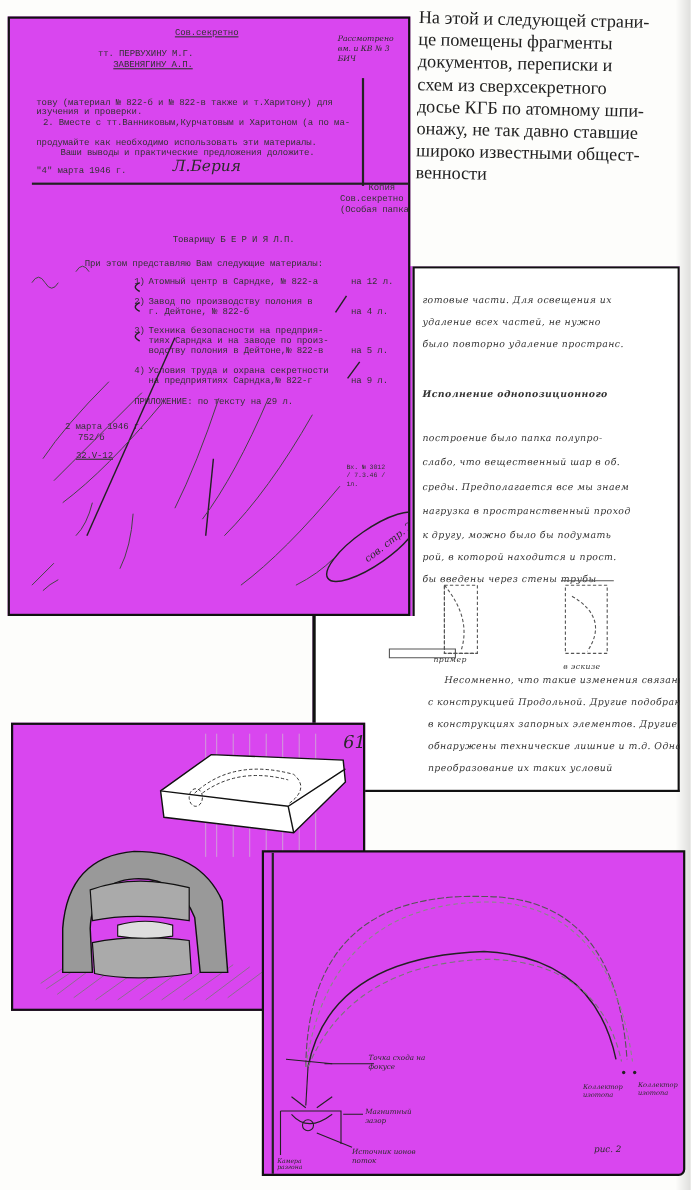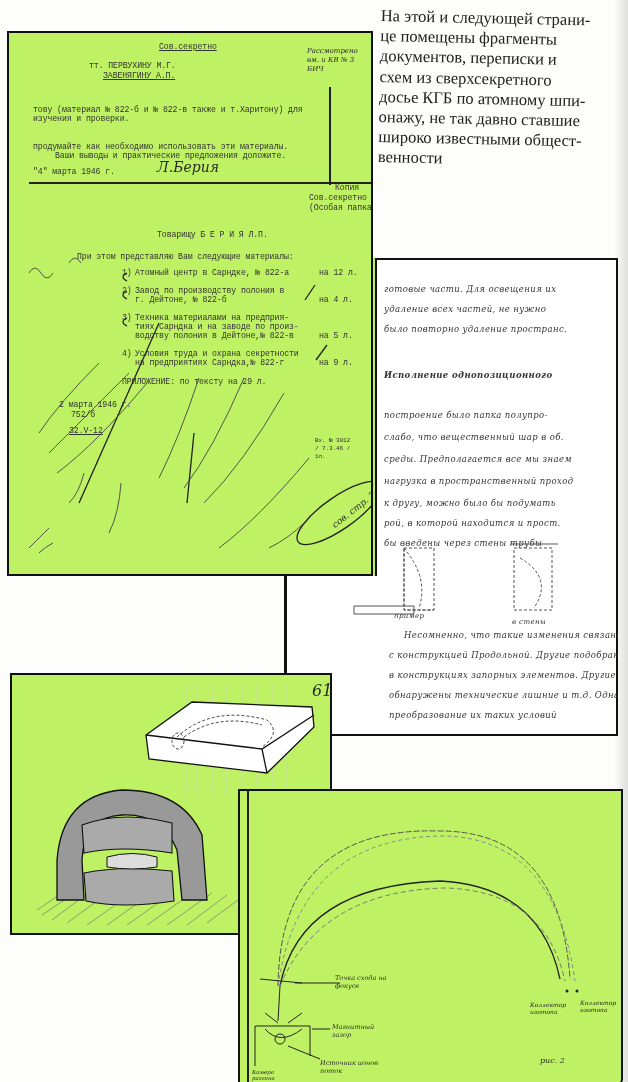--- a/index.html
+++ b/index.html
@@ -3,21 +3,21 @@
 <meta charset="utf-8">
 <style>
   html, body { margin:0; padding:0; }
   body { width:628px; height:1082px; background:#fdfdfb; position:relative; overflow:hidden;
          font-family:"Liberation Serif", serif; color:#1a1a1a; }
   .gutter { position:absolute; right:0; top:0; width:14px; height:1082px;
             background:linear-gradient(to right, rgba(0,0,0,0), rgba(0,0,0,0.12)); }
   .caption { position:absolute; left:381px; top:6px; width:245px; font-size:16.5px; line-height:20.2px;
              color:#222; transform:rotate(1.2deg); transform-origin:left top; }
   .caption span { display:block; white-space:nowrap; }
-  .frame { position:absolute; background:#bef264; border:2.5px solid #111; box-sizing:border-box; overflow:hidden;margin-top:16px; }
+  .frame { position:absolute; background:#d946ef; border:2.5px solid #111; box-sizing:border-box; overflow:hidden; }
   .typed { font-family:"Liberation Mono", monospace; color:#333; font-size:8.2px; line-height:10px; position:absolute; white-space:nowrap; letter-spacing:-0.1px; }
   .hand { font-family:"DejaVu Serif", serif; font-style:italic; color:#2a2a2a; position:absolute; white-space:nowrap; }
   .hw-line { position:absolute; font-family:"DejaVu Serif", serif; font-style:italic; font-size:8.5px; color:#333; white-space:nowrap; letter-spacing:0.4px; }
   .u { text-decoration:underline; }
   svg { position:absolute; left:0; top:0; }
 </style>
 </head>
 <body>
 
 <div class="gutter"></div>
@@ -55,34 +55,35 @@
       <rect x="120" y="290" width="30" height="62"></rect>
       <rect x="230" y="290" width="38" height="62"></rect>
       <path d="M236 300 Q270 320 250 350"></path>
     </g>
     <g stroke="#555" fill="none" stroke-width="1">
       <path d="M70 348 L130 348 L130 356 L70 356 Z"></path>
       <path d="M226 286 L274 286"></path>
     </g>
   </svg>
   <div class="hw-line" style="left:110px; top:354px; font-size:7px;">пример</div>
-  <div class="hw-line" style="left:228px; top:360px; font-size:7px;">в стены</div>
+  <div class="hw-line" style="left:228px; top:360px; font-size:7px;">в эскизе</div>
   <div class="hw-line" style="left:120px; top:372px;">Несомненно, что такие изменения связаны</div>
   <div class="hw-line" style="left:105px; top:392px;">с конструкцией Продольной. Другие подобранные</div>
   <div class="hw-line" style="left:105px; top:412px;">в конструкциях запорных элементов. Другие</div>
   <div class="hw-line" style="left:105px; top:432px;">обнаружены технические лишние и т.д. Однако</div>
   <div class="hw-line" style="left:105px; top:452px;">  преобразование их таких условий</div>
 </div>
 
 <div class="frame" style="left:7px; top:15px; width:366px; height:545px;">
   <div class="typed" style="left:150px; top:9px; text-decoration:underline;">Сов.секретно</div>
   <div class="typed" style="left:80px; top:28px;">тт. ПЕРВУХИНУ М.Г.</div>
   <div class="typed u" style="left:94px; top:38px;">ЗАВЕНЯГИНУ А.П.</div>
   <div class="typed" style="left:24px; top:72px;">тову (материал № 822-б и № 822-в также и т.Харитону) для</div>
   <div class="typed" style="left:24px; top:81px;">изучения и проверки.</div>
+  <div class="typed" style="left:30px; top:91px;">2. Вместе с тт.Ванниковым,Курчатовым и Харитоном (а по ма-</div>
   <div class="typed" style="left:24px; top:109px;">продумайте как необходимо использовать эти материалы.</div>
   <div class="typed" style="left:46px; top:118px;">Ваши выводы и практические предложения доложите.</div>
   <div class="typed" style="left:24px; top:134px;">"4" марта 1946 г.</div>
   <div class="hand" style="left:148px; top:126px; font-size:14px;">Л.Берия</div>
   <div class="hand" style="left:298px; top:14px; font-size:7px; width:60px; white-space:normal; line-height:9px;">Рассмотрено вм. и КВ № 3 БИЧ</div>
   <div style="position:absolute; left:320px; top:54px; width:1.5px; height:98px; background:#222;"></div>
   <div style="position:absolute; left:20px; top:149px; width:346px; height:1.5px; background:#222;"></div>
   <div class="typed" style="left:326px; top:150px;">Копия</div>
   <div class="typed" style="left:300px; top:160px;">Сов.секретно</div>
   <div class="typed" style="left:300px; top:170px;">(Особая папка)</div>
@@ -93,21 +94,21 @@
   <div class="typed" style="left:113px; top:235px;">1)</div>
   <div class="typed" style="left:126px; top:235px;">Атомный центр в Сарндке, № 822-а</div>
   <div class="typed" style="left:310px; top:235px;">на 12 л.</div>
 
   <div class="typed" style="left:113px; top:253px;">2)</div>
   <div class="typed" style="left:126px; top:253px;">Завод по производству полония в</div>
   <div class="typed" style="left:126px; top:262px;">г. Дейтоне, № 822-б</div>
   <div class="typed" style="left:310px; top:262px;">на 4 л.</div>
 
   <div class="typed" style="left:113px; top:280px;">3)</div>
-  <div class="typed" style="left:126px; top:280px;">Техника материалами на предприя-</div>
+  <div class="typed" style="left:126px; top:280px;">Техника безопасности на предприя-</div>
   <div class="typed" style="left:126px; top:289px;">тиях Сарндка и на заводе по произ-</div>
   <div class="typed" style="left:126px; top:298px;">водству полония в Дейтоне,№ 822-в</div>
   <div class="typed" style="left:310px; top:298px;">на 5 л.</div>
 
   <div class="typed" style="left:113px; top:316px;">4)</div>
   <div class="typed" style="left:126px; top:316px;">Условия труда и охрана секретности</div>
   <div class="typed" style="left:126px; top:325px;">на предприятиях Сарндка,№ 822-г</div>
   <div class="typed" style="left:310px; top:325px;">на 9 л.</div>
 
   <div class="typed" style="left:113px; top:344px;">ПРИЛОЖЕНИЕ: по тексту на 29 л.</div>

